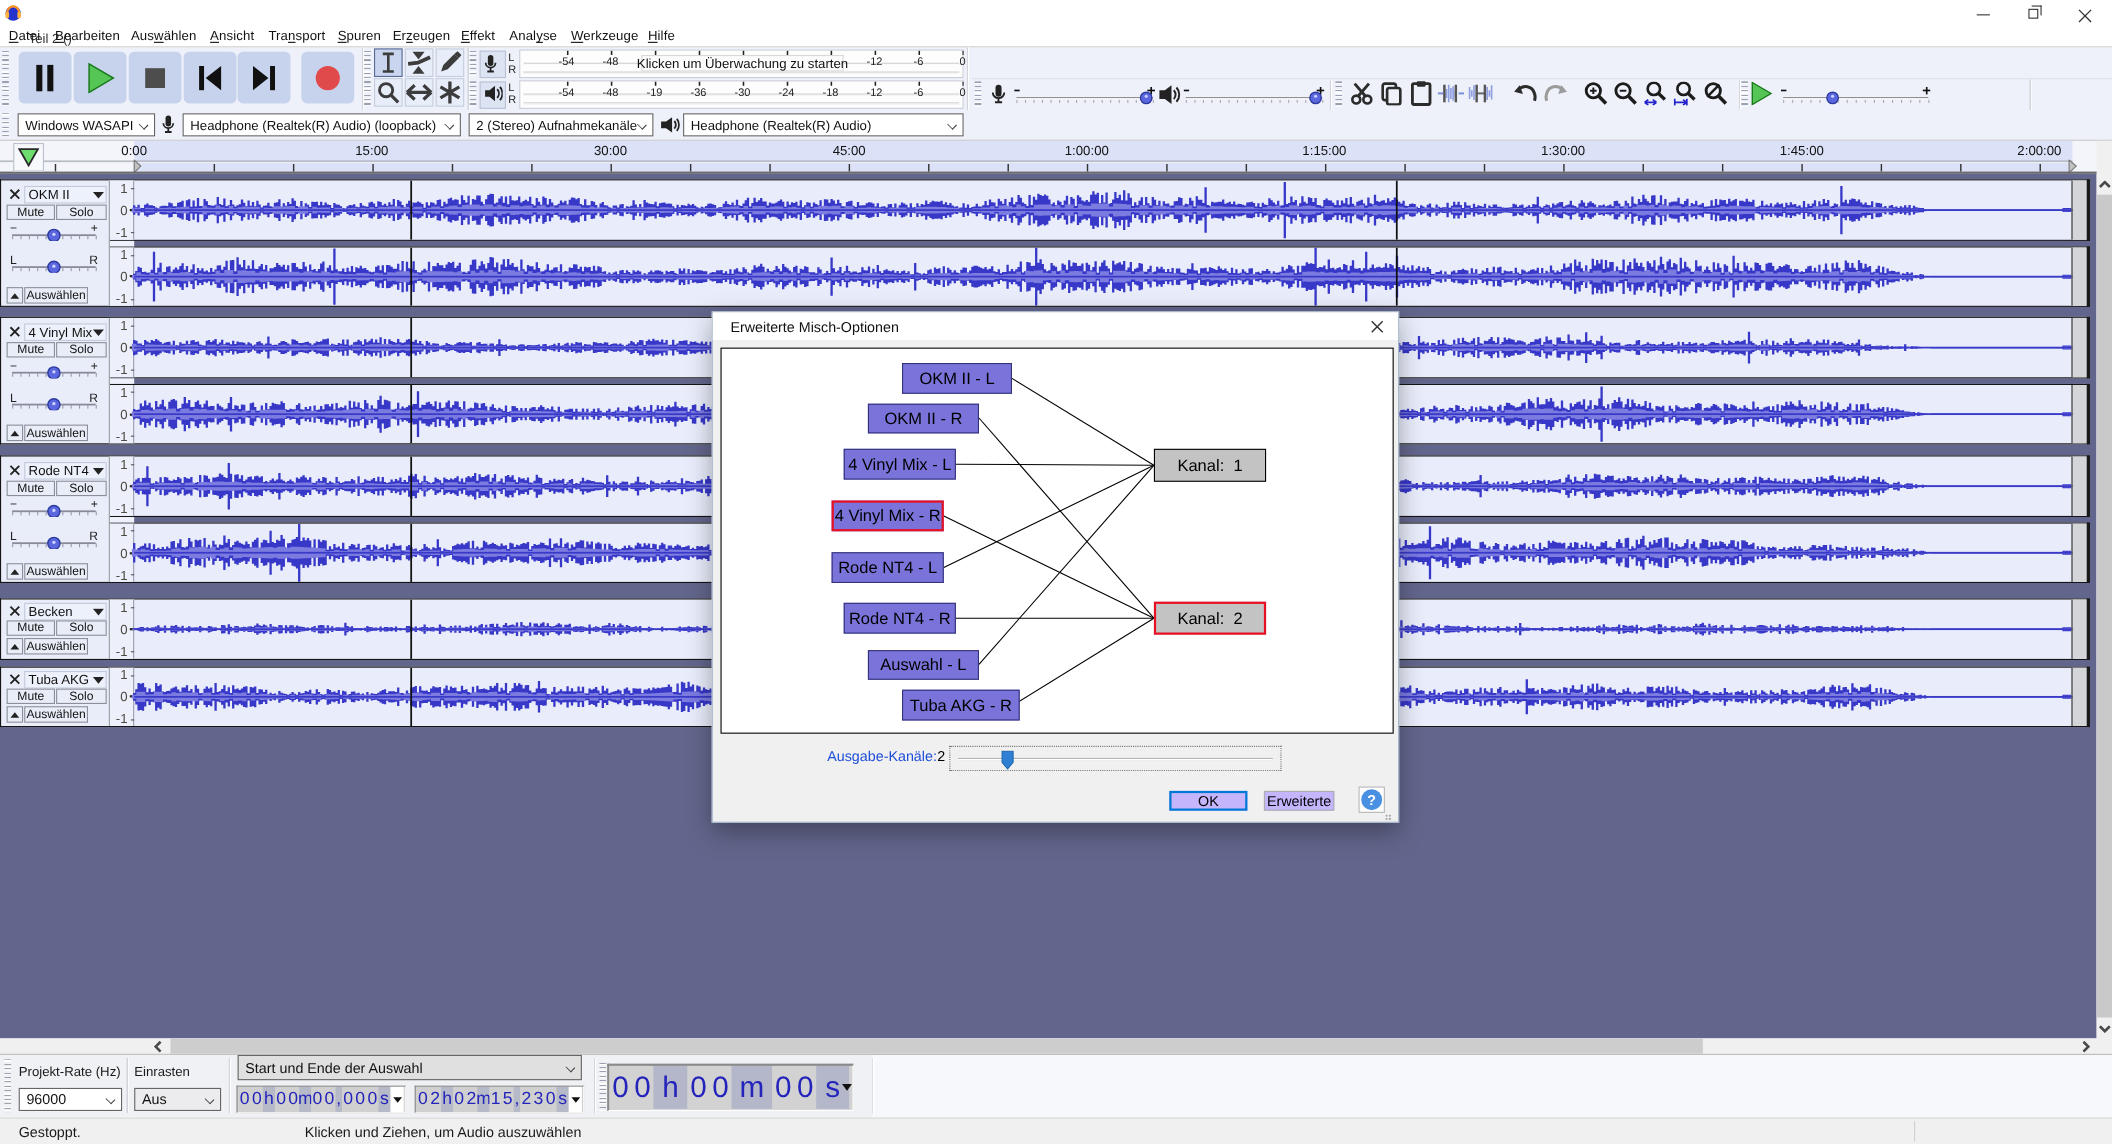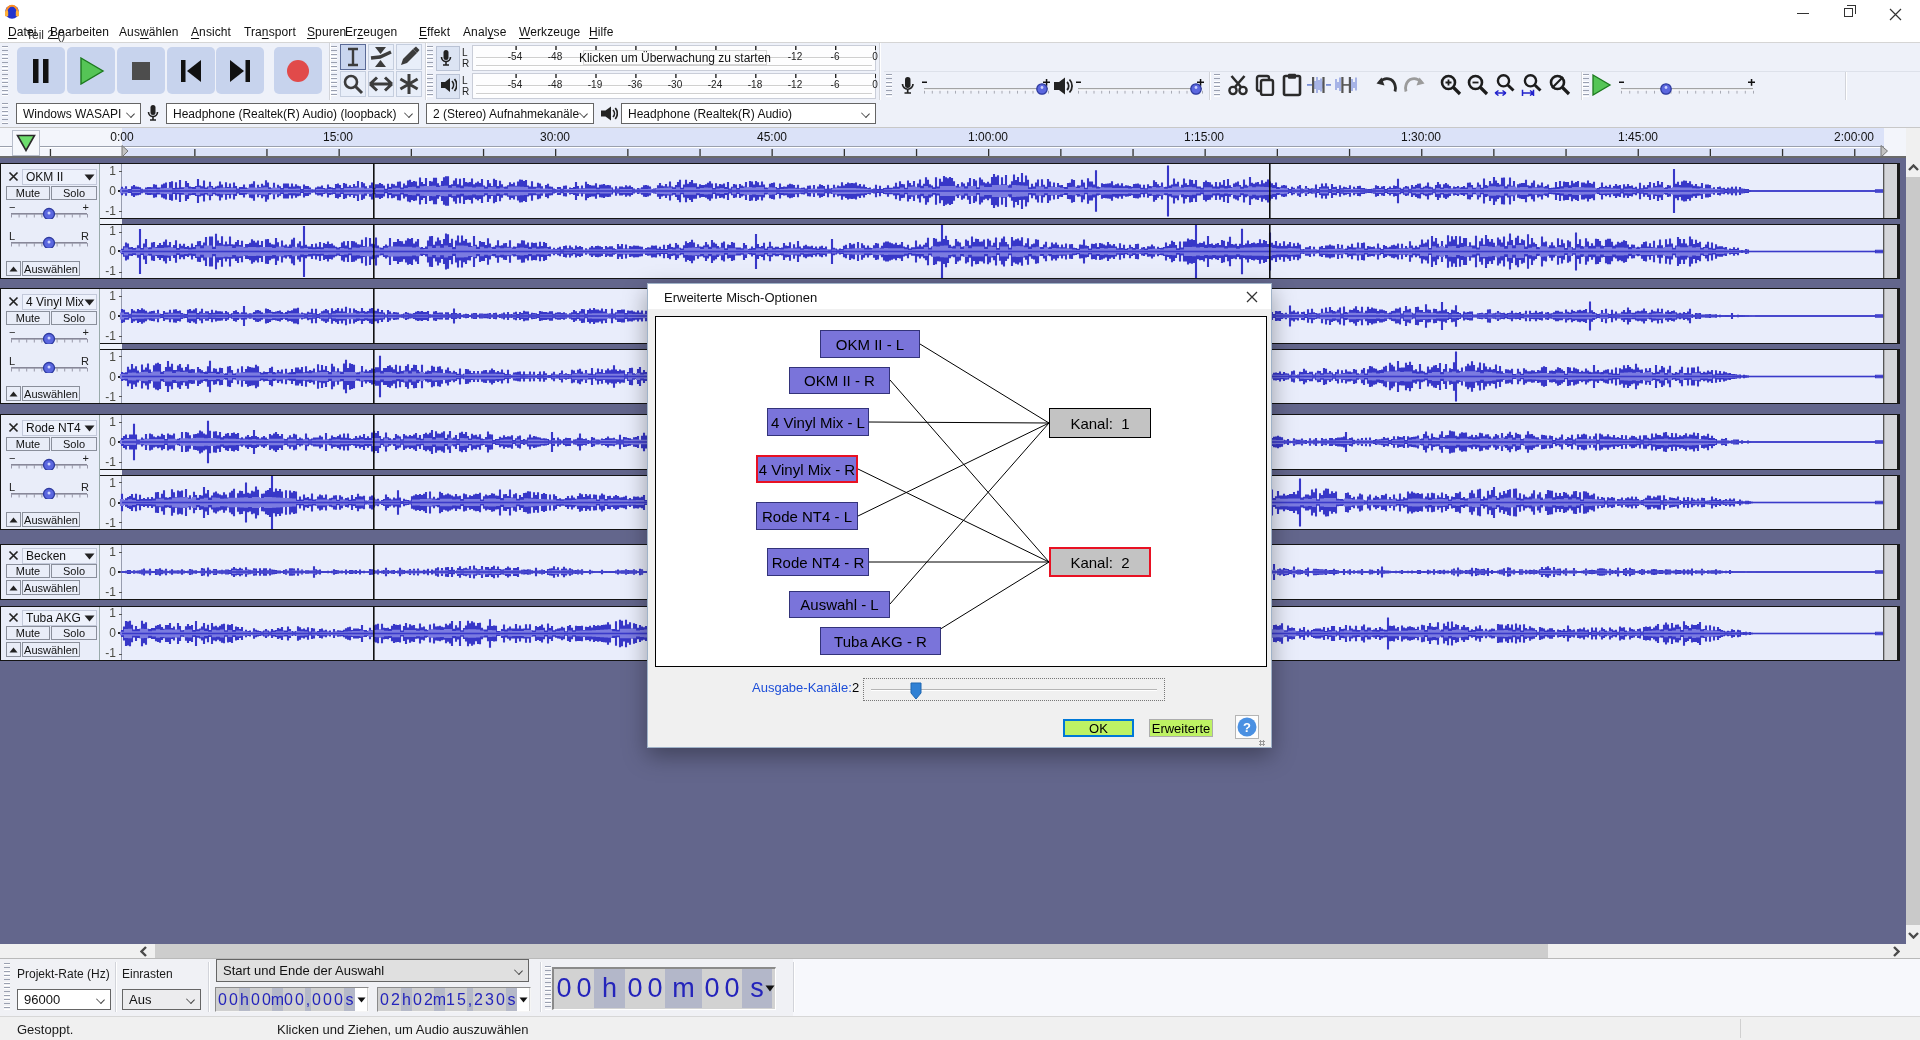--- a/index.html
+++ b/index.html
@@ -19,21 +19,21 @@
 .gripv{position:absolute;width:6px;background-image:repeating-linear-gradient(to bottom,#9aa0b0 0px,#9aa0b0 1px,transparent 1px,transparent 4px),repeating-linear-gradient(to bottom,#fff 1px,#fff 2px,transparent 2px,transparent 4px);}
 .etch{position:absolute;width:2px;background:linear-gradient(to right,#d2d4da 0,#d2d4da 50%,#fff 50%,#fff 100%);}
 .meternum{position:absolute;font-size:10px;color:#222;transform:translateX(-50%);}
 .rlbl{position:absolute;font-size:12px;font-weight:normal;color:#111;transform:translateX(-50%);}
 .vlbl{position:absolute;font-size:12px;color:#4a4a42;text-align:right;width:16px;}
 .dlg-box{position:absolute;font-size:15px;color:#000;display:flex;align-items:center;justify-content:center;}
 .src{background:#7a74da;border:1px solid #33337a;}
 .srcsel{background:#7a74da;border:2px solid #e81123;}
 .kan{background:#c3c3c3;border:1px solid #000;}
 .kansel{background:#c3c3c3;border:2px solid #e81123;}
-.wbtn{position:absolute;background:#bef264;border:1px solid #adadad;font-size:13px;color:#000;display:flex;align-items:center;justify-content:center;}
+.wbtn{position:absolute;background:#c4b5fd;border:1px solid #adadad;font-size:13px;color:#000;display:flex;align-items:center;justify-content:center;}
 .statxt{font-size:13px;color:#1a1a1a;}
 .cell{position:absolute;display:flex;align-items:center;justify-content:center;color:#2424bb;}
 </style></head><body>
 <div id="win">
     <div class="abs" style="left:0;top:0;width:1920px;height:44px;background:#fff;"></div>
     <div class="abs" style="left:4px;top:3px;">
       <svg width="16" height="16" viewBox="0 0 16 16" style="">
         <ellipse cx="8" cy="9" rx="7" ry="6.8" fill="#2433cc"></ellipse>
         <path d="M2.6 8.6 a5.4 5.8 0 0 1 10.8 0" fill="none" stroke="#ff9022" stroke-width="2"></path>
         <rect x="1" y="7.6" width="3.2" height="6" rx="1.4" fill="#ffb13b"></rect>
@@ -48,21 +48,21 @@
       <svg width="13" height="13" viewBox="0 0 13 13" style="">
         <path d="M1 1 L12 12 M12 1 L1 12" stroke="#333" stroke-width="1.2"></path>
       </svg>
     </div>
     <div class="abs menu" style="left:8px;top:25px;"><u>D</u>atei</div>
     <div class="abs menu" style="left:50px;top:25px;"><u>B</u>earbeiten</div>
     <div class="abs menu" style="left:119px;top:25px;">Aus<u>w</u>ählen</div>
     <div class="abs menu" style="left:191px;top:25px;"><u>A</u>nsicht</div>
     <div class="abs menu" style="left:244px;top:25px;">Tra<u>n</u>sport</div>
     <div class="abs menu" style="left:307px;top:25px;"><u>S</u>puren</div>
-    <div class="abs menu" style="left:345px;top:25px;">Er<u>z</u>eugen</div>
+    <div class="abs menu" style="left:357px;top:25px;">Er<u>z</u>eugen</div>
     <div class="abs menu" style="left:419px;top:25px;"><u>E</u>ffekt</div>
     <div class="abs menu" style="left:463px;top:25px;">Anal<u>y</u>se</div>
     <div class="abs menu" style="left:519px;top:25px;"><u>W</u>erkzeuge</div>
     <div class="abs menu" style="left:589px;top:25px;"><u>H</u>ilfe</div>
     <div class="abs" style="left:0;top:42px;width:1920px;height:58px;background:#eef1f9;border-top:1px solid #d5d5d5;"></div>
     <div class="etch" style="left:329px;top:43px;height:57px;"></div>
     <div class="etch" style="left:425px;top:43px;height:57px;"></div>
     <div class="etch" style="left:879px;top:43px;height:57px;"></div>
     <div class="etch" style="left:1209px;top:72px;height:28px;"></div>
     <div class="etch" style="left:1581px;top:72px;height:28px;"></div>
@@ -988,21 +988,21 @@
       <line x1="890" y1="604" x2="1049" y2="423" stroke="#000" stroke-width="1"></line>
       <line x1="921" y1="641" x2="1049" y2="562" stroke="#000" stroke-width="1"></line>
     </svg>
     <div class="dlg-box src" style="left:820px;top:330px;width:100px;height:28px;">OKM II - L</div>
     <div class="dlg-box src" style="left:789px;top:367px;width:101px;height:27px;">OKM II - R</div>
     <div class="dlg-box src" style="left:767px;top:408px;width:102px;height:28px;">4 Vinyl Mix - L</div>
     <div class="dlg-box srcsel" style="left:756px;top:455px;width:102px;height:28px;">4 Vinyl Mix - R</div>
     <div class="dlg-box src" style="left:756px;top:502px;width:102px;height:28px;">Rode NT4 - L</div>
     <div class="dlg-box src" style="left:767px;top:548px;width:102px;height:28px;">Rode NT4 - R</div>
     <div class="dlg-box src" style="left:789px;top:591px;width:101px;height:27px;">Auswahl - L</div>
-    <div class="dlg-box src" style="left:820px;top:627px;width:121px;height:28px;">Tuba AKG - R</div>
+    <div class="dlg-box src" style="left:820px;top:627px;width:107px;height:28px;">Tuba AKG - R</div>
     <div class="dlg-box kan" style="left:1049px;top:408px;width:102px;height:30px;">Kanal:&nbsp; 1</div>
     <div class="dlg-box kansel" style="left:1049px;top:547px;width:102px;height:30px;">Kanal:&nbsp; 2</div>
     <div class="abs" style="left:752px;top:680px;font-size:13px;color:#1d4ed8;">Ausgabe-Kanäle:</div>
     <div class="abs" style="left:852px;top:680px;font-size:13px;color:#000;">2</div>
     <div class="abs" style="left:1259px;top:740px;width:6px;height:6px;background-image:radial-gradient(circle,#9a9a9a 1px,transparent 1.2px);background-size:3px 3px;"></div>
     <div class="abs" style="left:863px;top:678px;width:302px;height:23px;border:1px dotted #777;"></div>
     <div class="abs" style="left:871px;top:689px;width:286px;height:2px;background:#b5b5b5;border-bottom:1px solid #fff;"></div>
     <div class="abs" style="left:910px;top:682px;">
       <svg width="12" height="18" viewBox="0 0 12 18" style="">
         <path d="M1 1 H11 V11 L6 17 L1 11 Z" fill="#2f80d4" stroke="#1f66b0" stroke-width="1"></path>

